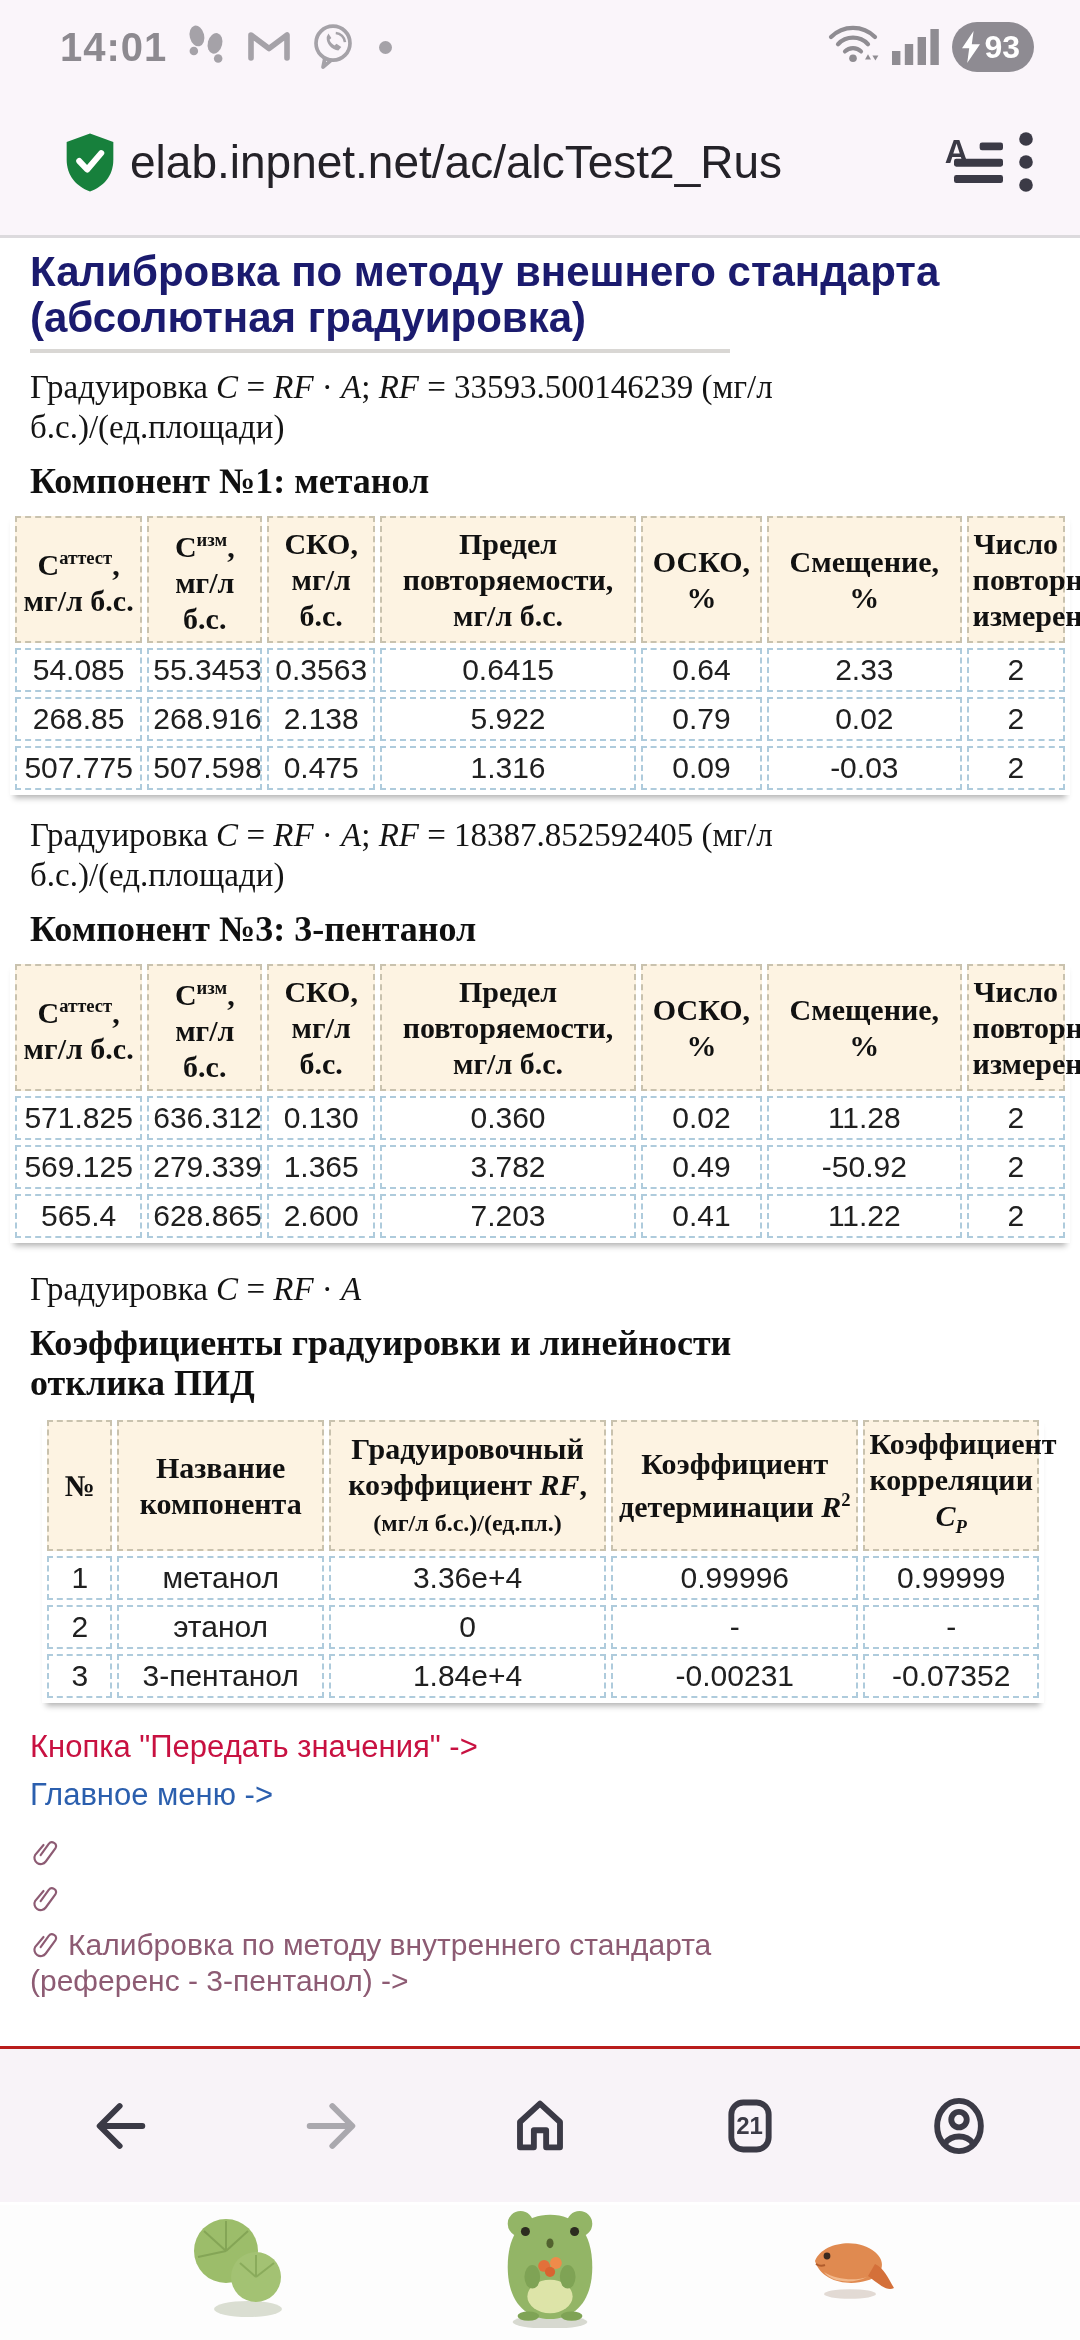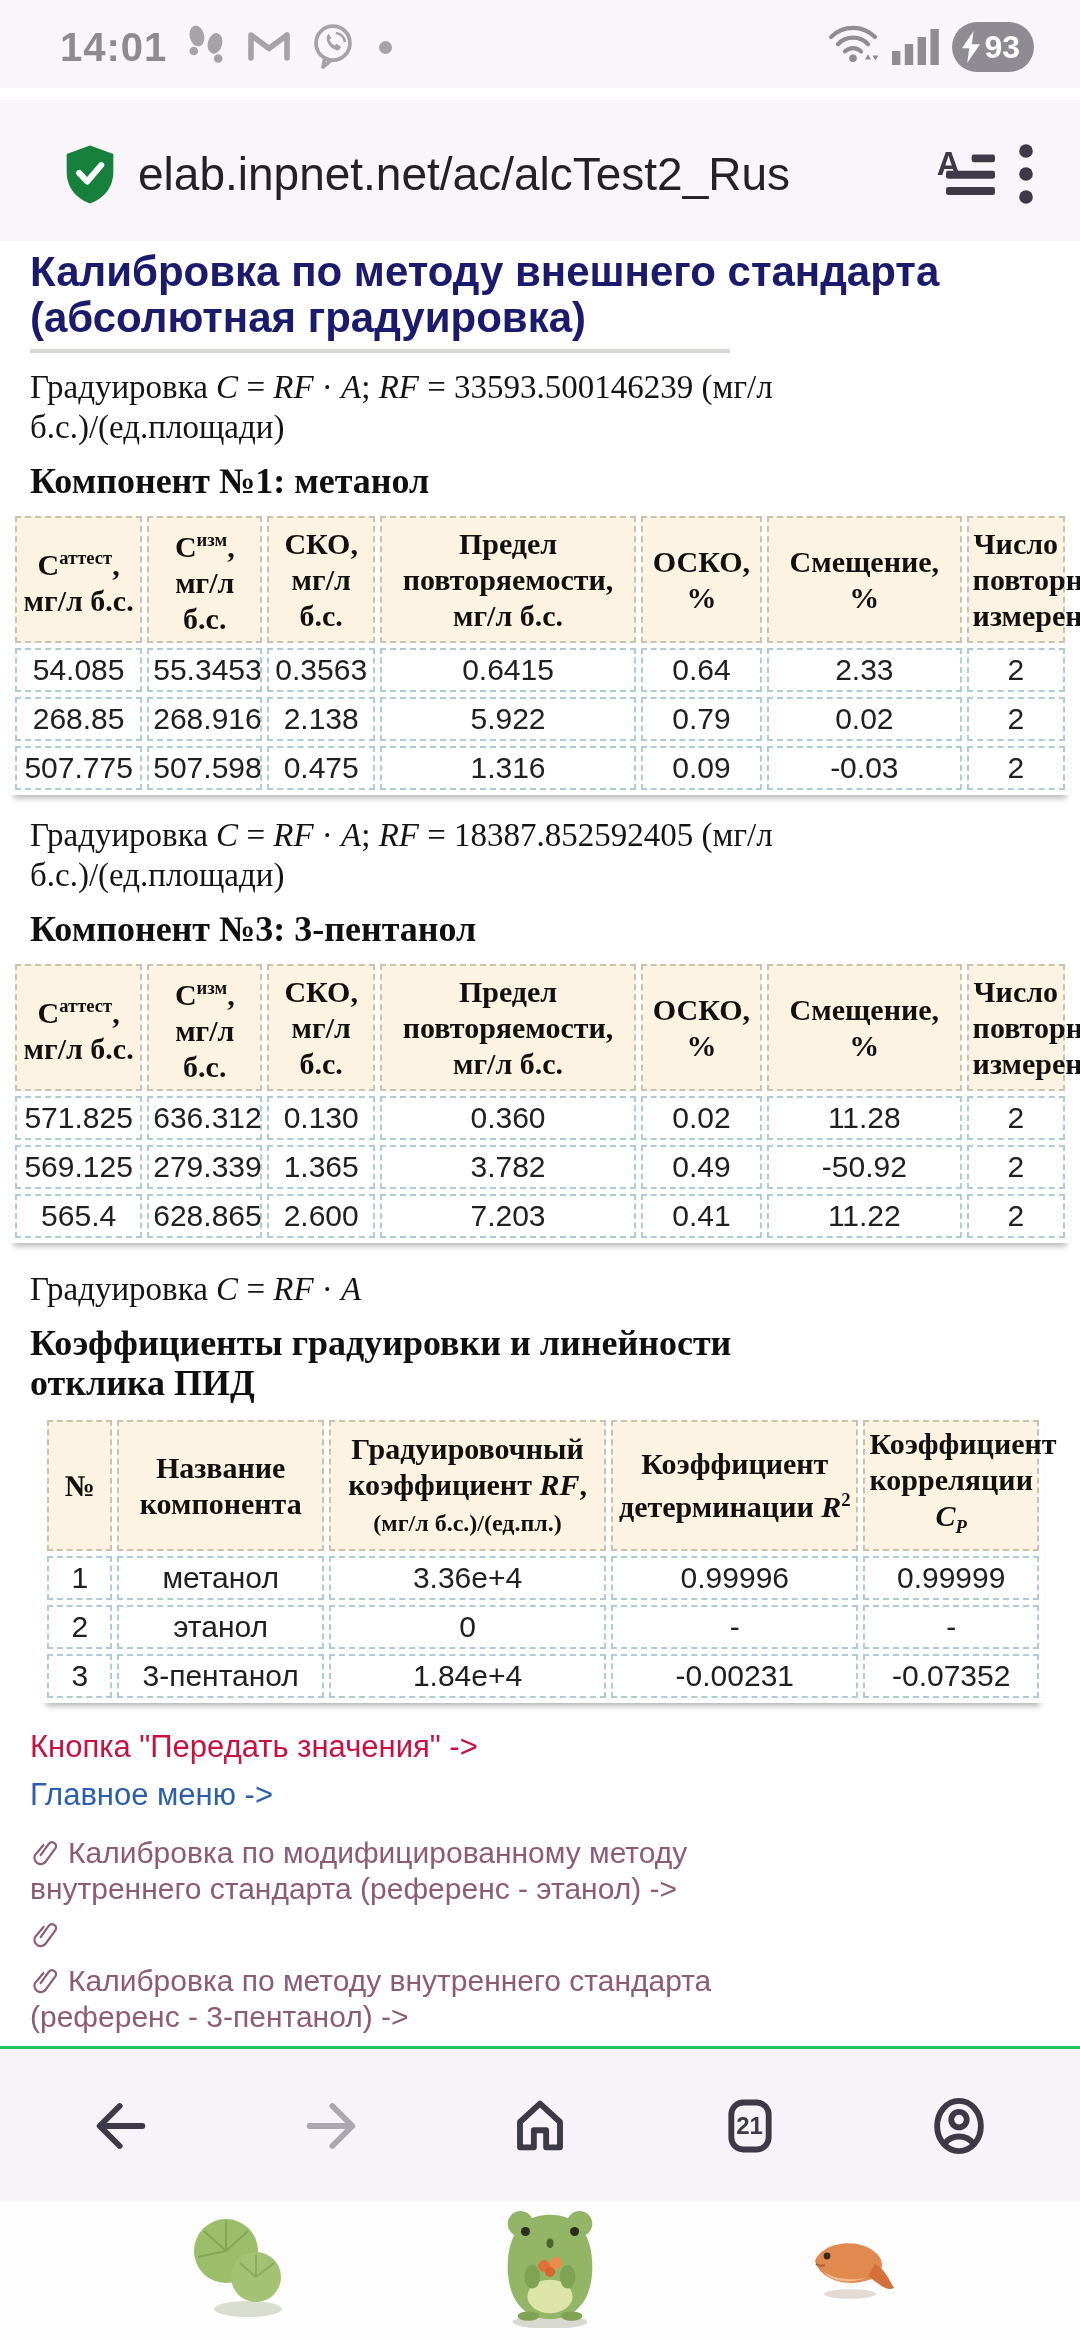--- a/index.html
+++ b/index.html
@@ -11,22 +11,22 @@
   .statusbar{position:absolute;top:0;left:0;right:0;height:88px;background:#faf5fa;
     display:flex;justify-content:space-between;align-items:center;padding:6px 46px 0 60px;box-sizing:border-box;}
   .sb-left{display:flex;align-items:center;gap:16px;color:#8d8a90;}
   .sb-time{font-size:40px;font-weight:700;letter-spacing:1px;}
   .sb-dot{width:13px;height:13px;border-radius:50%;background:#a5a2a8;margin-left:6px;}
   .sb-right{display:flex;align-items:center;gap:12px;}
   .battery{display:flex;align-items:center;gap:2px;background:#8e8b92;border-radius:26px;
     height:50px;padding:0 14px 0 8px;color:#fff;font-size:32px;font-weight:700;}
 
   
-  .urlbar{position:absolute;top:100px;left:0;right:0;height:150px;background:#faf5fa;
-    border-bottom:3px solid #dcdadd;display:flex;align-items:center;gap:20px;
+  .urlbar{position:absolute;top:88px;left:0;right:0;height:150px;background:#faf5fa;
+    border-bottom:3px solid #dcdadd;display:flex;align-items:center;gap:12px;
     padding:0 46px 0 62px;box-sizing:border-box;}
   .url-text{flex:1;font-size:46px;color:#242228;white-space:nowrap;overflow:hidden;position:relative;}
   .url-text::after{content:"";position:absolute;top:0;right:0;bottom:0;width:90px;
     background:linear-gradient(to right,rgba(250,245,250,0),#faf5fa);}
   .chrome-btn{flex:0 0 auto;display:flex;align-items:center;justify-content:center;}
 
   
   .content{position:absolute;top:241px;left:0;right:0;height:1805px;background:#fff;
     overflow:hidden;padding:8px 30px 0;box-sizing:border-box;}
   .page-title{font:700 42px/46px "Liberation Sans",sans-serif;color:var(--title,#1b1b6e);
@@ -57,21 +57,21 @@
   .tbl5 th:nth-child(3){width:27.3%}.tbl5 th:nth-child(4){width:24.2%}
 
   .link-red{display:block;margin:26px 0 0;font-size:31px;color:var(--red_link,#c81141);text-decoration:none;}
   .link-blue{display:block;margin:12px 0 0;font-size:31px;color:var(--blue_link,#2b5fae);text-decoration:none;}
   .related{margin-top:22px;color:var(--visited_link,#8d5b73);}
   .related-item{margin:0 0 10px;font-size:30px;line-height:36px;max-width:820px;}
   .related-item .clip{vertical-align:-4px;margin-right:8px;}
 
   
   .toolbar{position:absolute;top:2046px;left:0;right:0;height:156px;background:#f8f3f8;
-    border-top:3px solid #22c55e;display:flex;align-items:center;justify-content:space-between;
+    border-top:3px solid #b91c1c;display:flex;align-items:center;justify-content:space-between;
     padding:0 88px;box-sizing:border-box;}
   .tb-btn{width:66px;height:66px;display:flex;align-items:center;justify-content:center;position:relative;}
   .tab-count{position:absolute;top:50%;left:50%;transform:translate(-50%,-50%);
     font-size:24px;font-weight:700;color:#3b3a46;}
 
   
   .wallpaper{position:absolute;top:2205px;left:0;right:0;bottom:0;background:#fdfdfd;
     display:flex;align-items:center;justify-content:space-between;padding:0 180px 14px;box-sizing:border-box;}
 </style>
 </head>
@@ -294,21 +294,21 @@
           </tr>
         </tbody>
       </table>
 
     <a class="link-red" href="#">Кнопка "Передать значения" -&gt;</a>
     <a class="link-blue" href="#">Главное меню -&gt;</a>
 
     <div class="related">
       <p class="related-item"><svg class="clip" width="30" height="30" viewBox="0 0 24 24">
             <path d="M8.5 14.5 L15 5.5 a3.2 3.2 0 0 1 5.4 3.4 L12.6 19.6 a5 5 0 0 1 -8.4-5.4 L10.8 6.4" fill="none" stroke="#8d5b73" stroke-width="1.7" stroke-linecap="round"></path>
-          </svg><span>Калибровка по модифицированному методу внутреннего стандарта (референс - этанол) -&gt;</span></p>
+          </svg></p>
       <p class="related-item"><svg class="clip" width="30" height="30" viewBox="0 0 24 24">
             <path d="M8.5 14.5 L15 5.5 a3.2 3.2 0 0 1 5.4 3.4 L12.6 19.6 a5 5 0 0 1 -8.4-5.4 L10.8 6.4" fill="none" stroke="#8d5b73" stroke-width="1.7" stroke-linecap="round"></path>
           </svg></p>
       <p class="related-item"><svg class="clip" width="30" height="30" viewBox="0 0 24 24">
             <path d="M8.5 14.5 L15 5.5 a3.2 3.2 0 0 1 5.4 3.4 L12.6 19.6 a5 5 0 0 1 -8.4-5.4 L10.8 6.4" fill="none" stroke="#8d5b73" stroke-width="1.7" stroke-linecap="round"></path>
           </svg><span>Калибровка по методу внутреннего стандарта (референс - 3-пентанол) -&gt;</span></p>
     </div>
   </div>
 
   <div class="toolbar">

